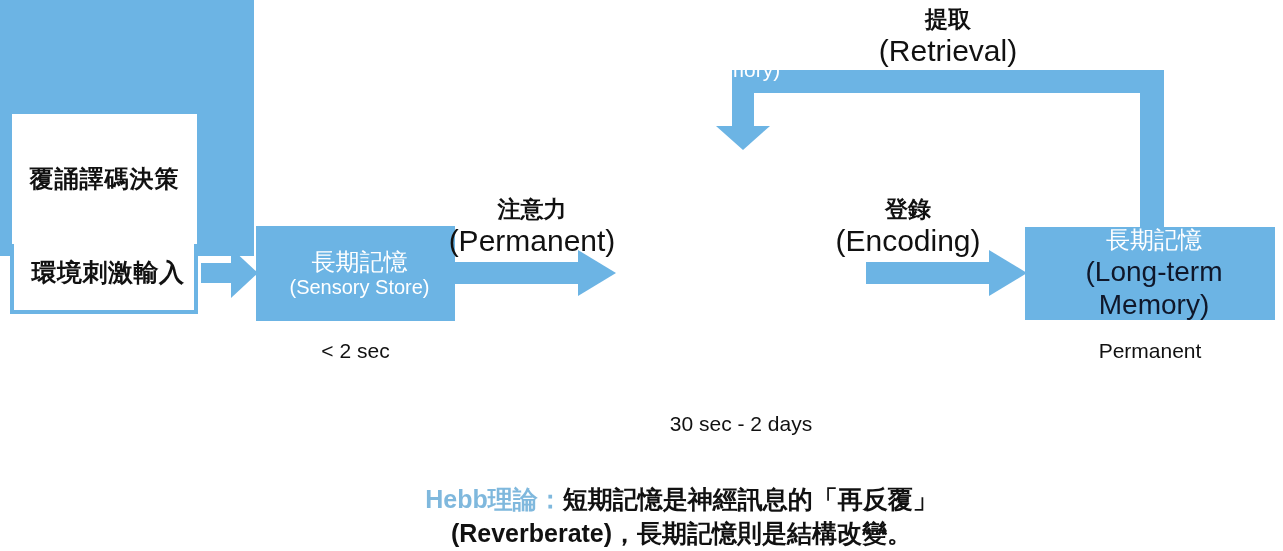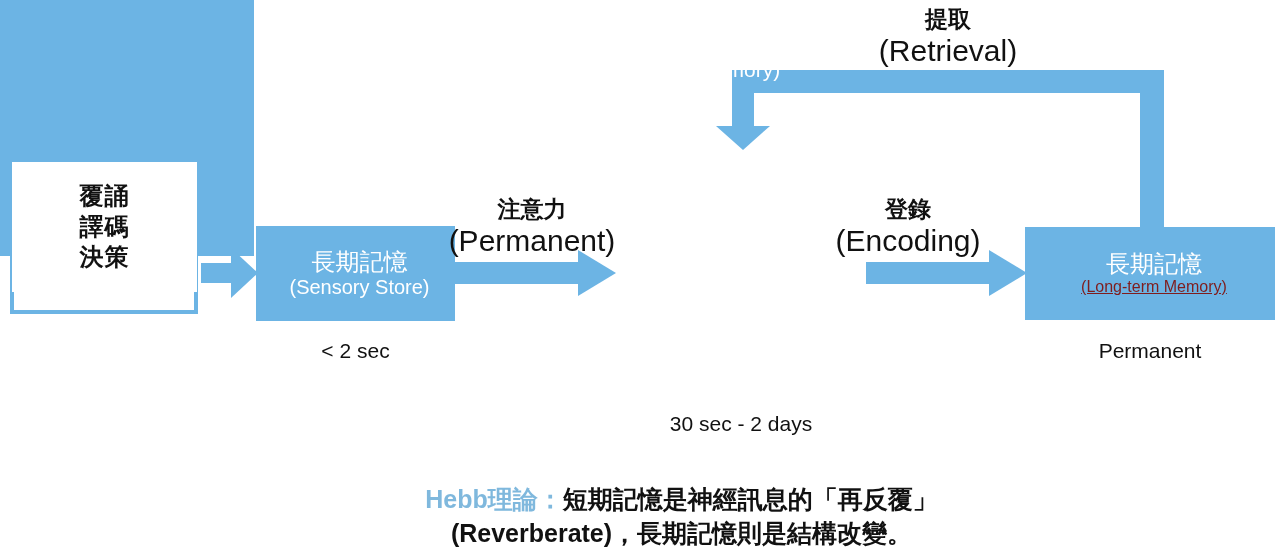--- a/index.html
+++ b/index.html
@@ -68,40 +68,39 @@
     align-items: center; justify-content: center;
     text-align: center;
     line-height: 1.17;
   }
   #stm-header .cn { font-size: 23px; color: #ffffff; }
   #stm-header .en { font-size: 21px; color: #ffffff; }
   #stm-body {
     position: absolute;
     left: 12px; top: 114px; width: 185px; height: 130px;
     background: #ffffff;
-    display: flex; flex-direction: column;
+    display: flex; flex-direction: row;
     align-items: center; justify-content: center;
     text-align: center;
     line-height: 1.28;
-    margin-top: 48px;
   }
   #stm-body .cn {
     font-size: 24px;
     font-weight: 700;
     color: #111111;
     letter-spacing: 1px;
   }
 
   
   #box-ltm {
     left: 1025px; top: 227px; width: 250px; height: 93px;
     background: #6CB4E4;
   }
   #box-ltm .cn { font-size: 24px; color: #ffffff; }
-  #box-ltm .en { font-size: 16px; color: #7f1d1d; text-decoration: underline; }
+  #box-ltm .en { font-size: 28px; color: #0f172a; }
 
   
   .blockarrow { position: absolute; }
   .blockarrow .shaft {
     position: absolute;
     background: #6CB4E4;
   }
   .blockarrow .head {
     position: absolute;
     width: 0; height: 0;

